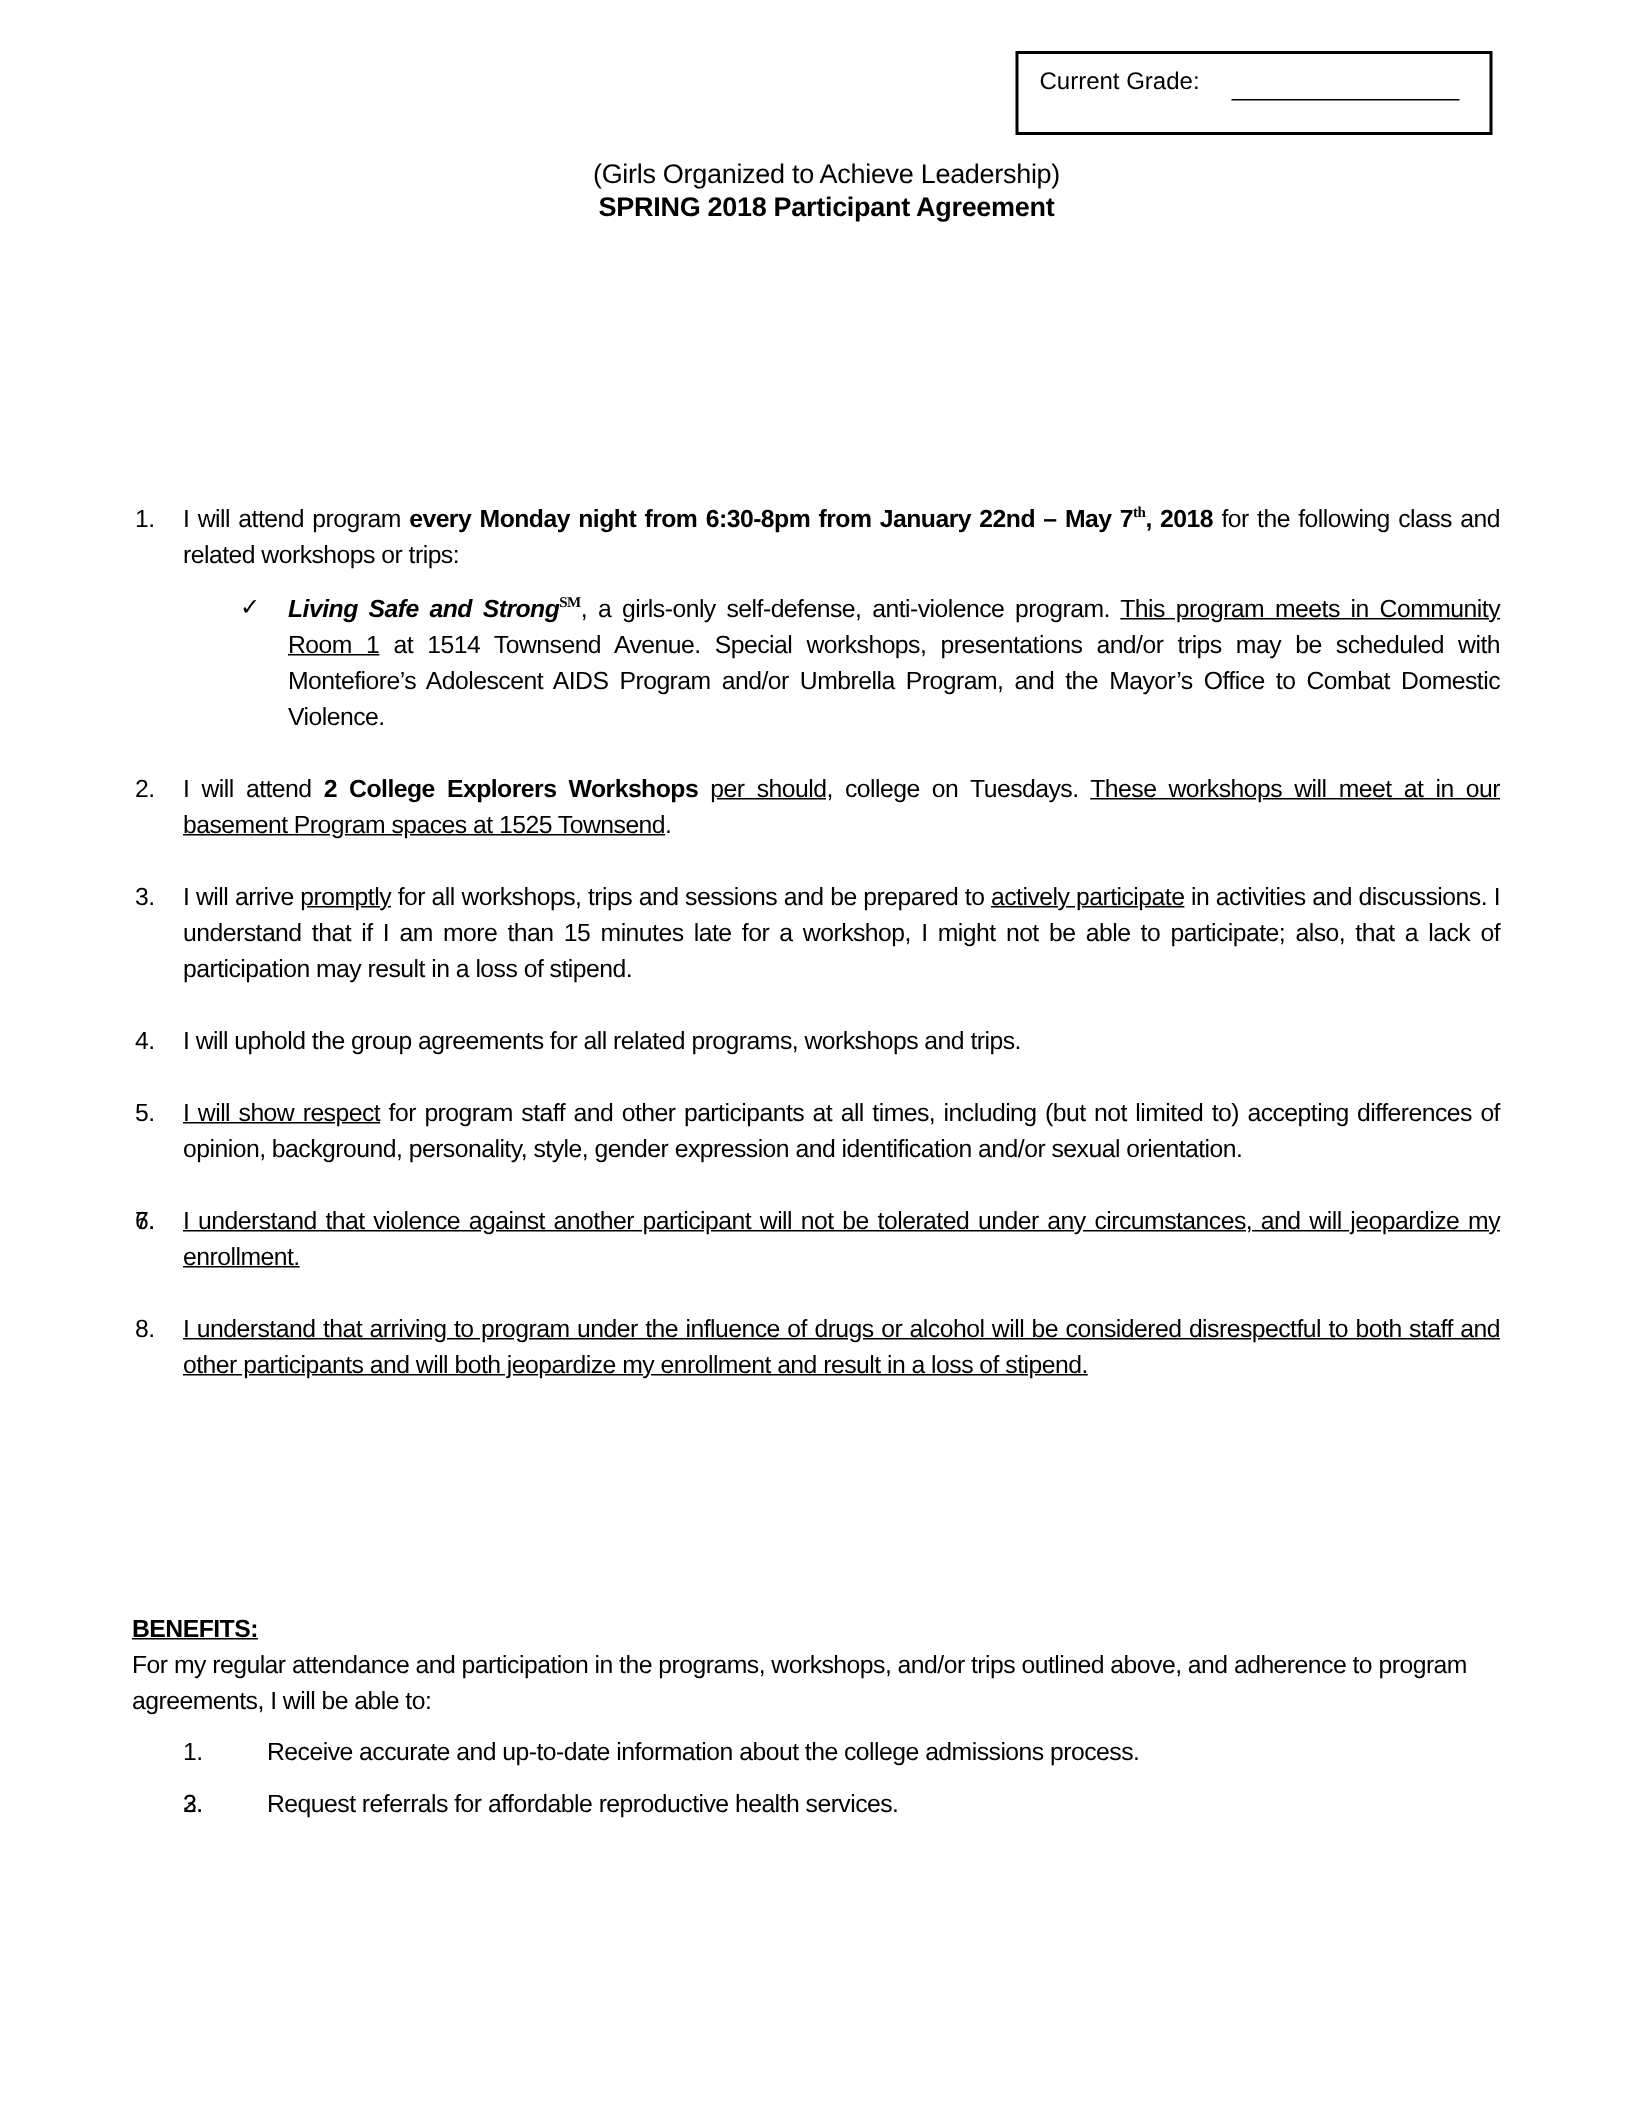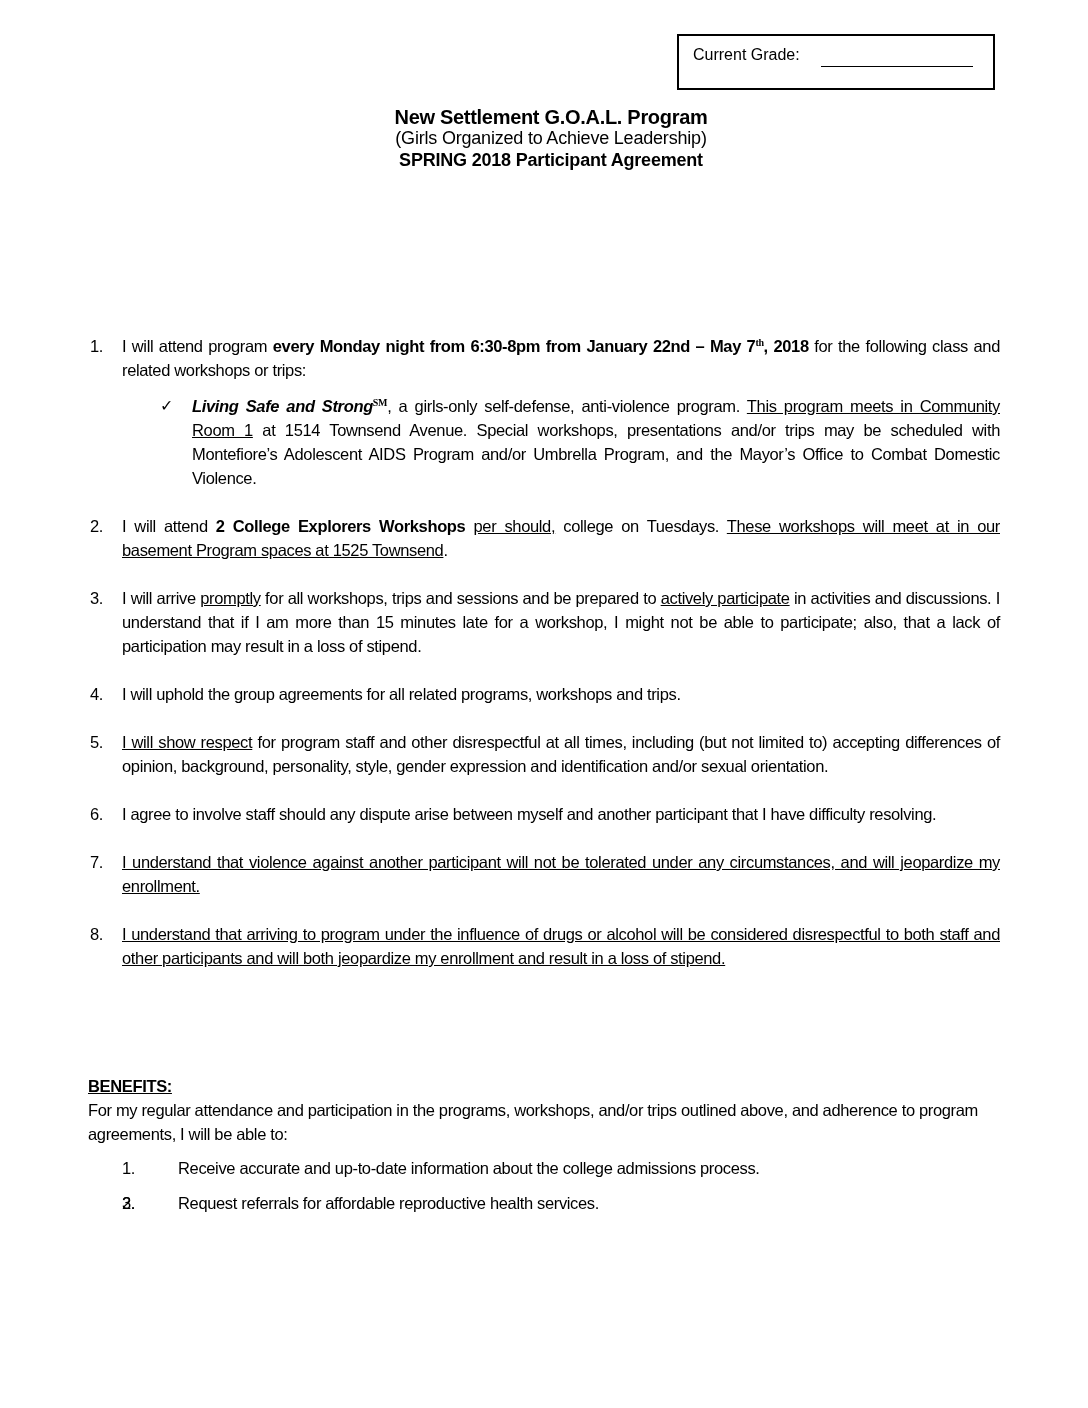--- a/index.html
+++ b/index.html
@@ -40,21 +40,20 @@
 <body>
 
 <div class="page">
 
   <div class="grade-box">
     <span class="lbl">Current Grade:</span>
     <span class="line"></span>
   </div>
 
   <div class="title-block">
-    <div class="t1">New Settlement G.O.A.L. Program</div>
     <div class="t2">(Girls Organized to Achieve Leadership)</div>
     <div class="t3">SPRING 2018 Participant Agreement</div>
   </div>
 
 
   <ol class="agreements body-font">
     <li>
       <span class="num">1.</span>
       <span>I will attend program </span><span class="b">every Monday night from 6:30-8pm from January 22nd – May 7</span><sup class="b">th</sup><span class="b">, 2018</span><span> for the following class and related workshops or trips:</span>
       <div class="sub">
@@ -69,25 +68,24 @@
     <li>
       <span class="num">3.</span>
       <span>I will arrive </span><span class="u">promptly</span><span> for all workshops, trips and sessions and be prepared to </span><span class="u">actively participate</span><span> in activities and discussions. I understand that if I am more than 15 minutes late for a workshop, I might not be able to participate; also, that a lack of participation may result in a loss of stipend.</span>
     </li>
     <li>
       <span class="num">4.</span>
       <span>I will uphold the group agreements for all related programs, workshops and trips.</span>
     </li>
     <li>
       <span class="num">5.</span>
-      <span class="u">I will show respect</span><span> for program staff and other disrespectful at all times, including (but not limited to) accepting differences of opinion, background, personality, style, gender expression and identification and/or sexual orientation.</span>
+      <span class="u">I will show respect</span><span> for program staff and other participants at all times, including (but not limited to) accepting differences of opinion, background, personality, style, gender expression and identification and/or sexual orientation.</span>
     </li>
     <li>
       <span class="num">6.</span>
-      <span>I agree to involve staff should any dispute arise between myself and another participant that I have difficulty resolving.</span>
     </li>
     <li>
       <span class="num">7.</span>
       <span class="u">I understand that violence against another participant will not be tolerated under any circumstances, and will jeopardize my enrollment.</span>
     </li>
     <li>
       <span class="num">8.</span>
       <span class="u">I understand that arriving to program under the influence of drugs or alcohol will be considered disrespectful to both staff and other participants and will both jeopardize my enrollment and result in a loss of stipend.</span>
     </li>
   </ol>

